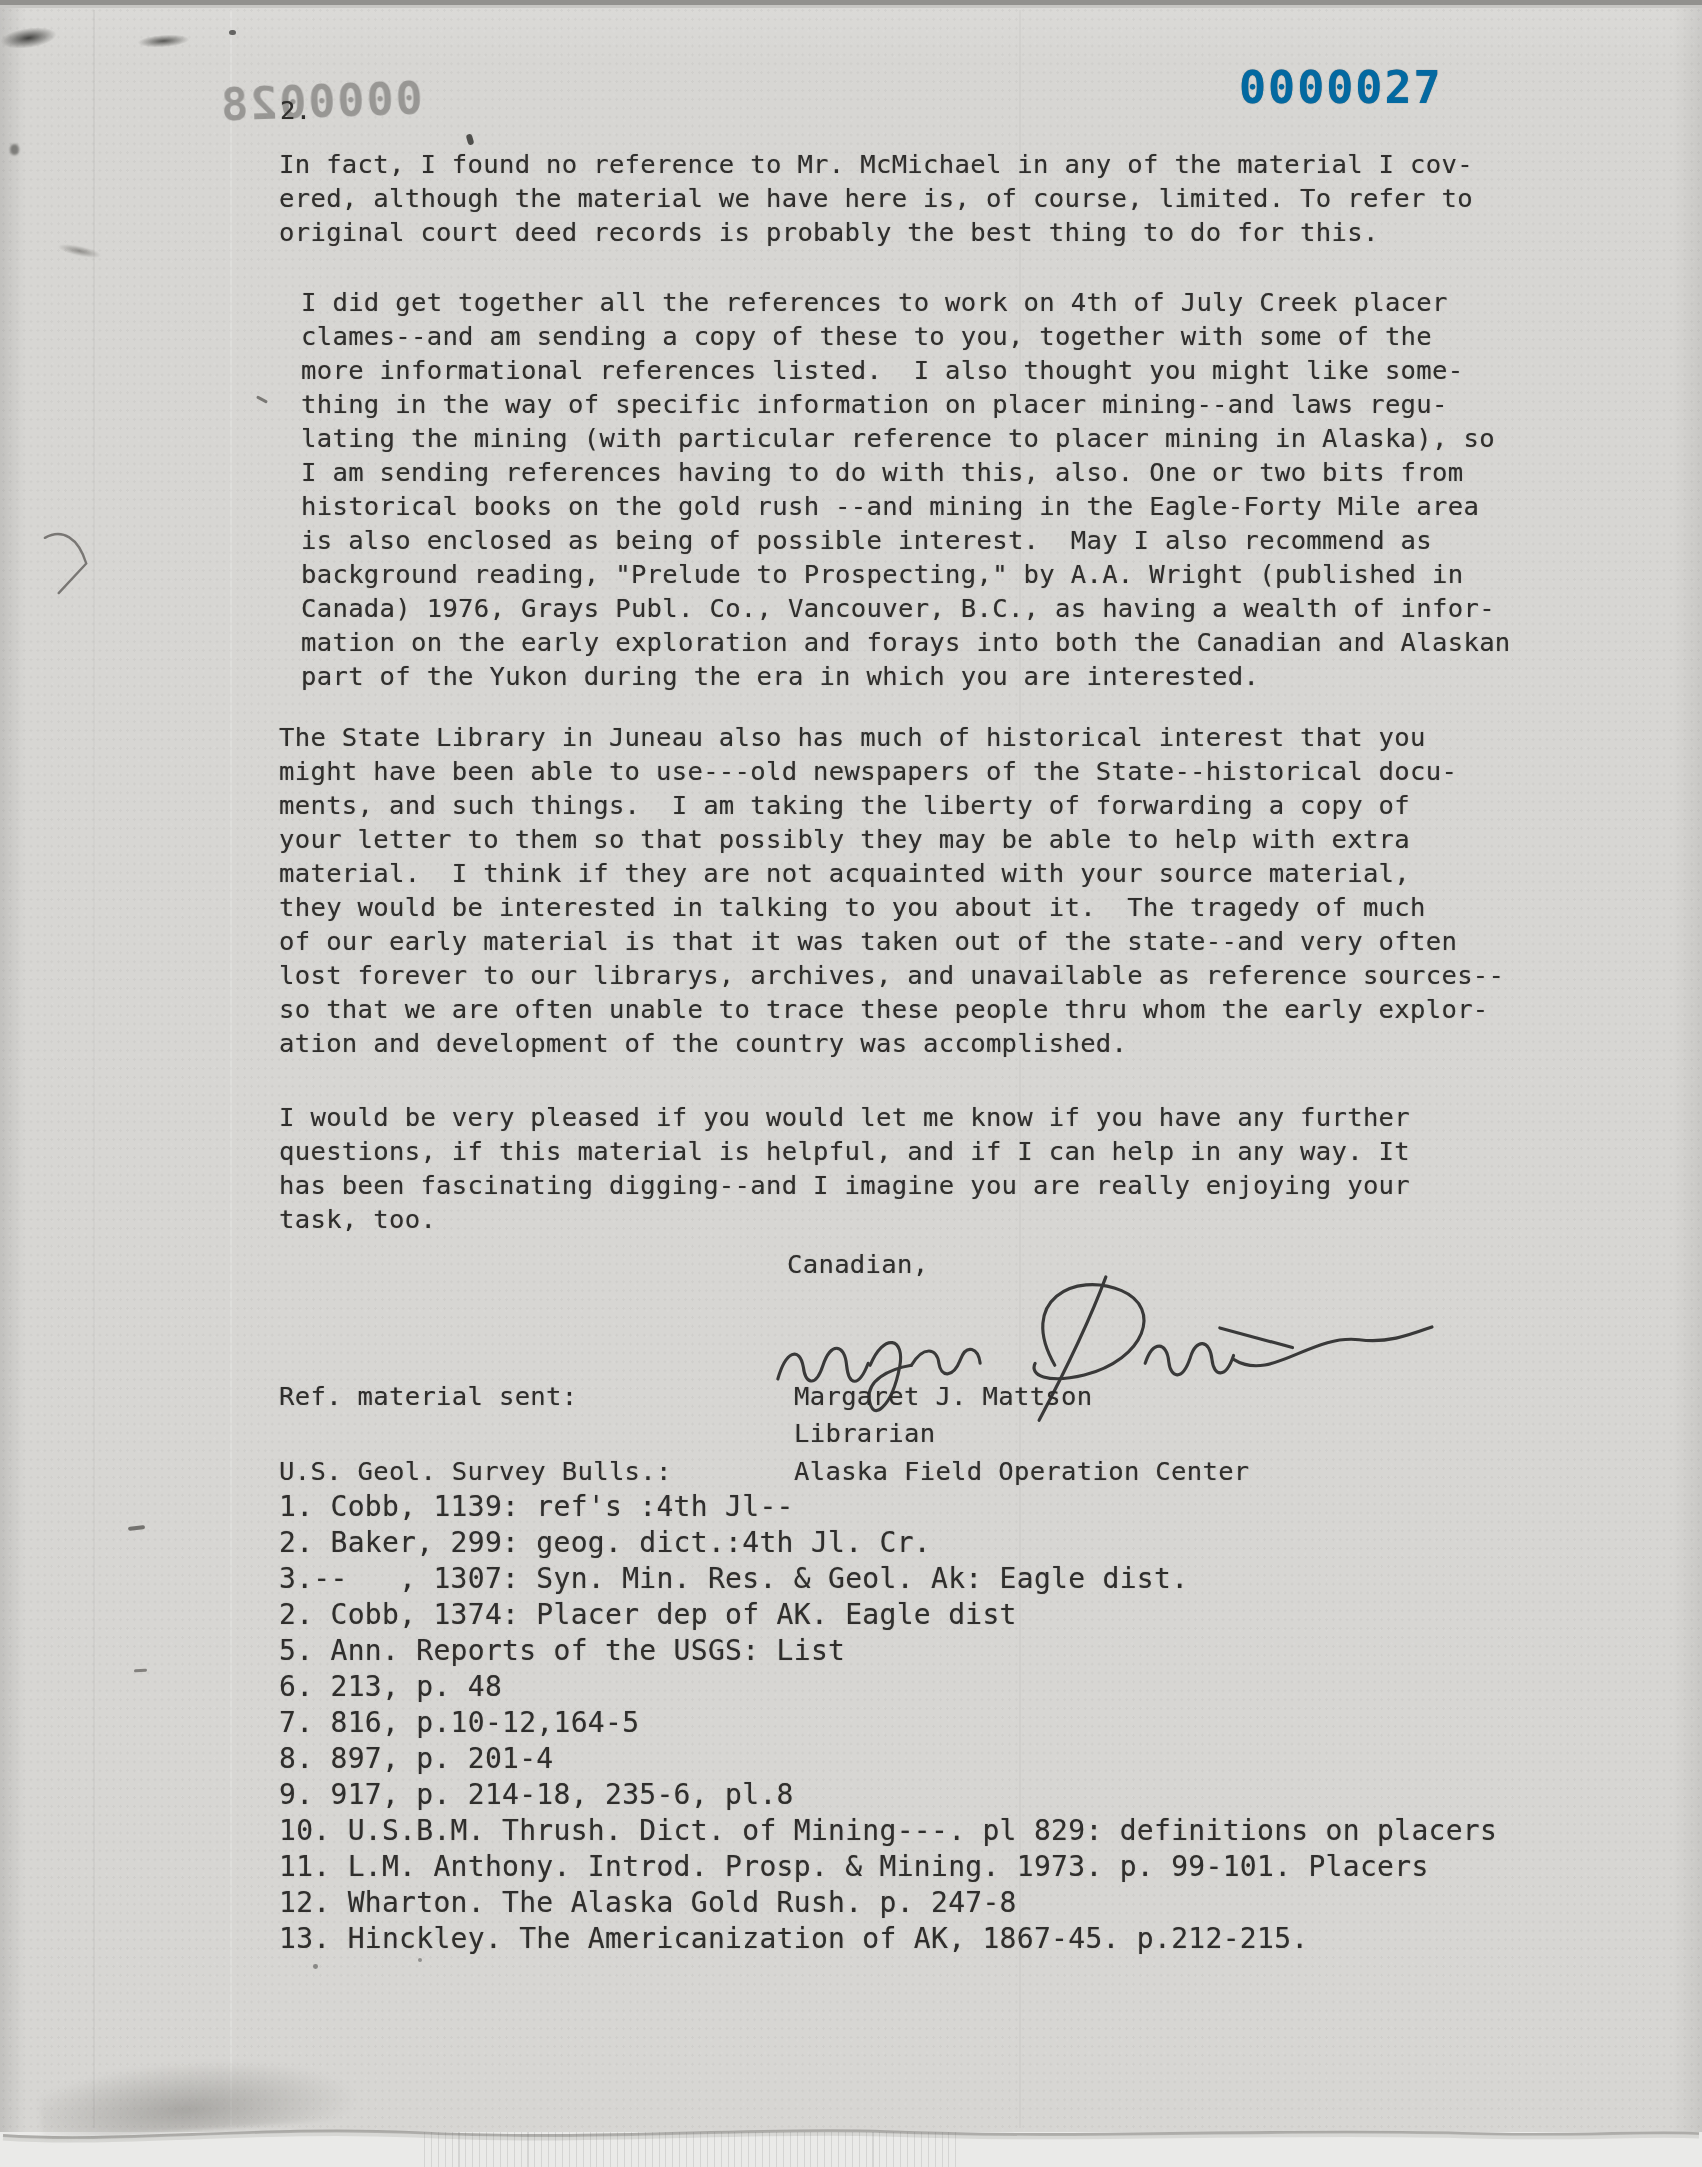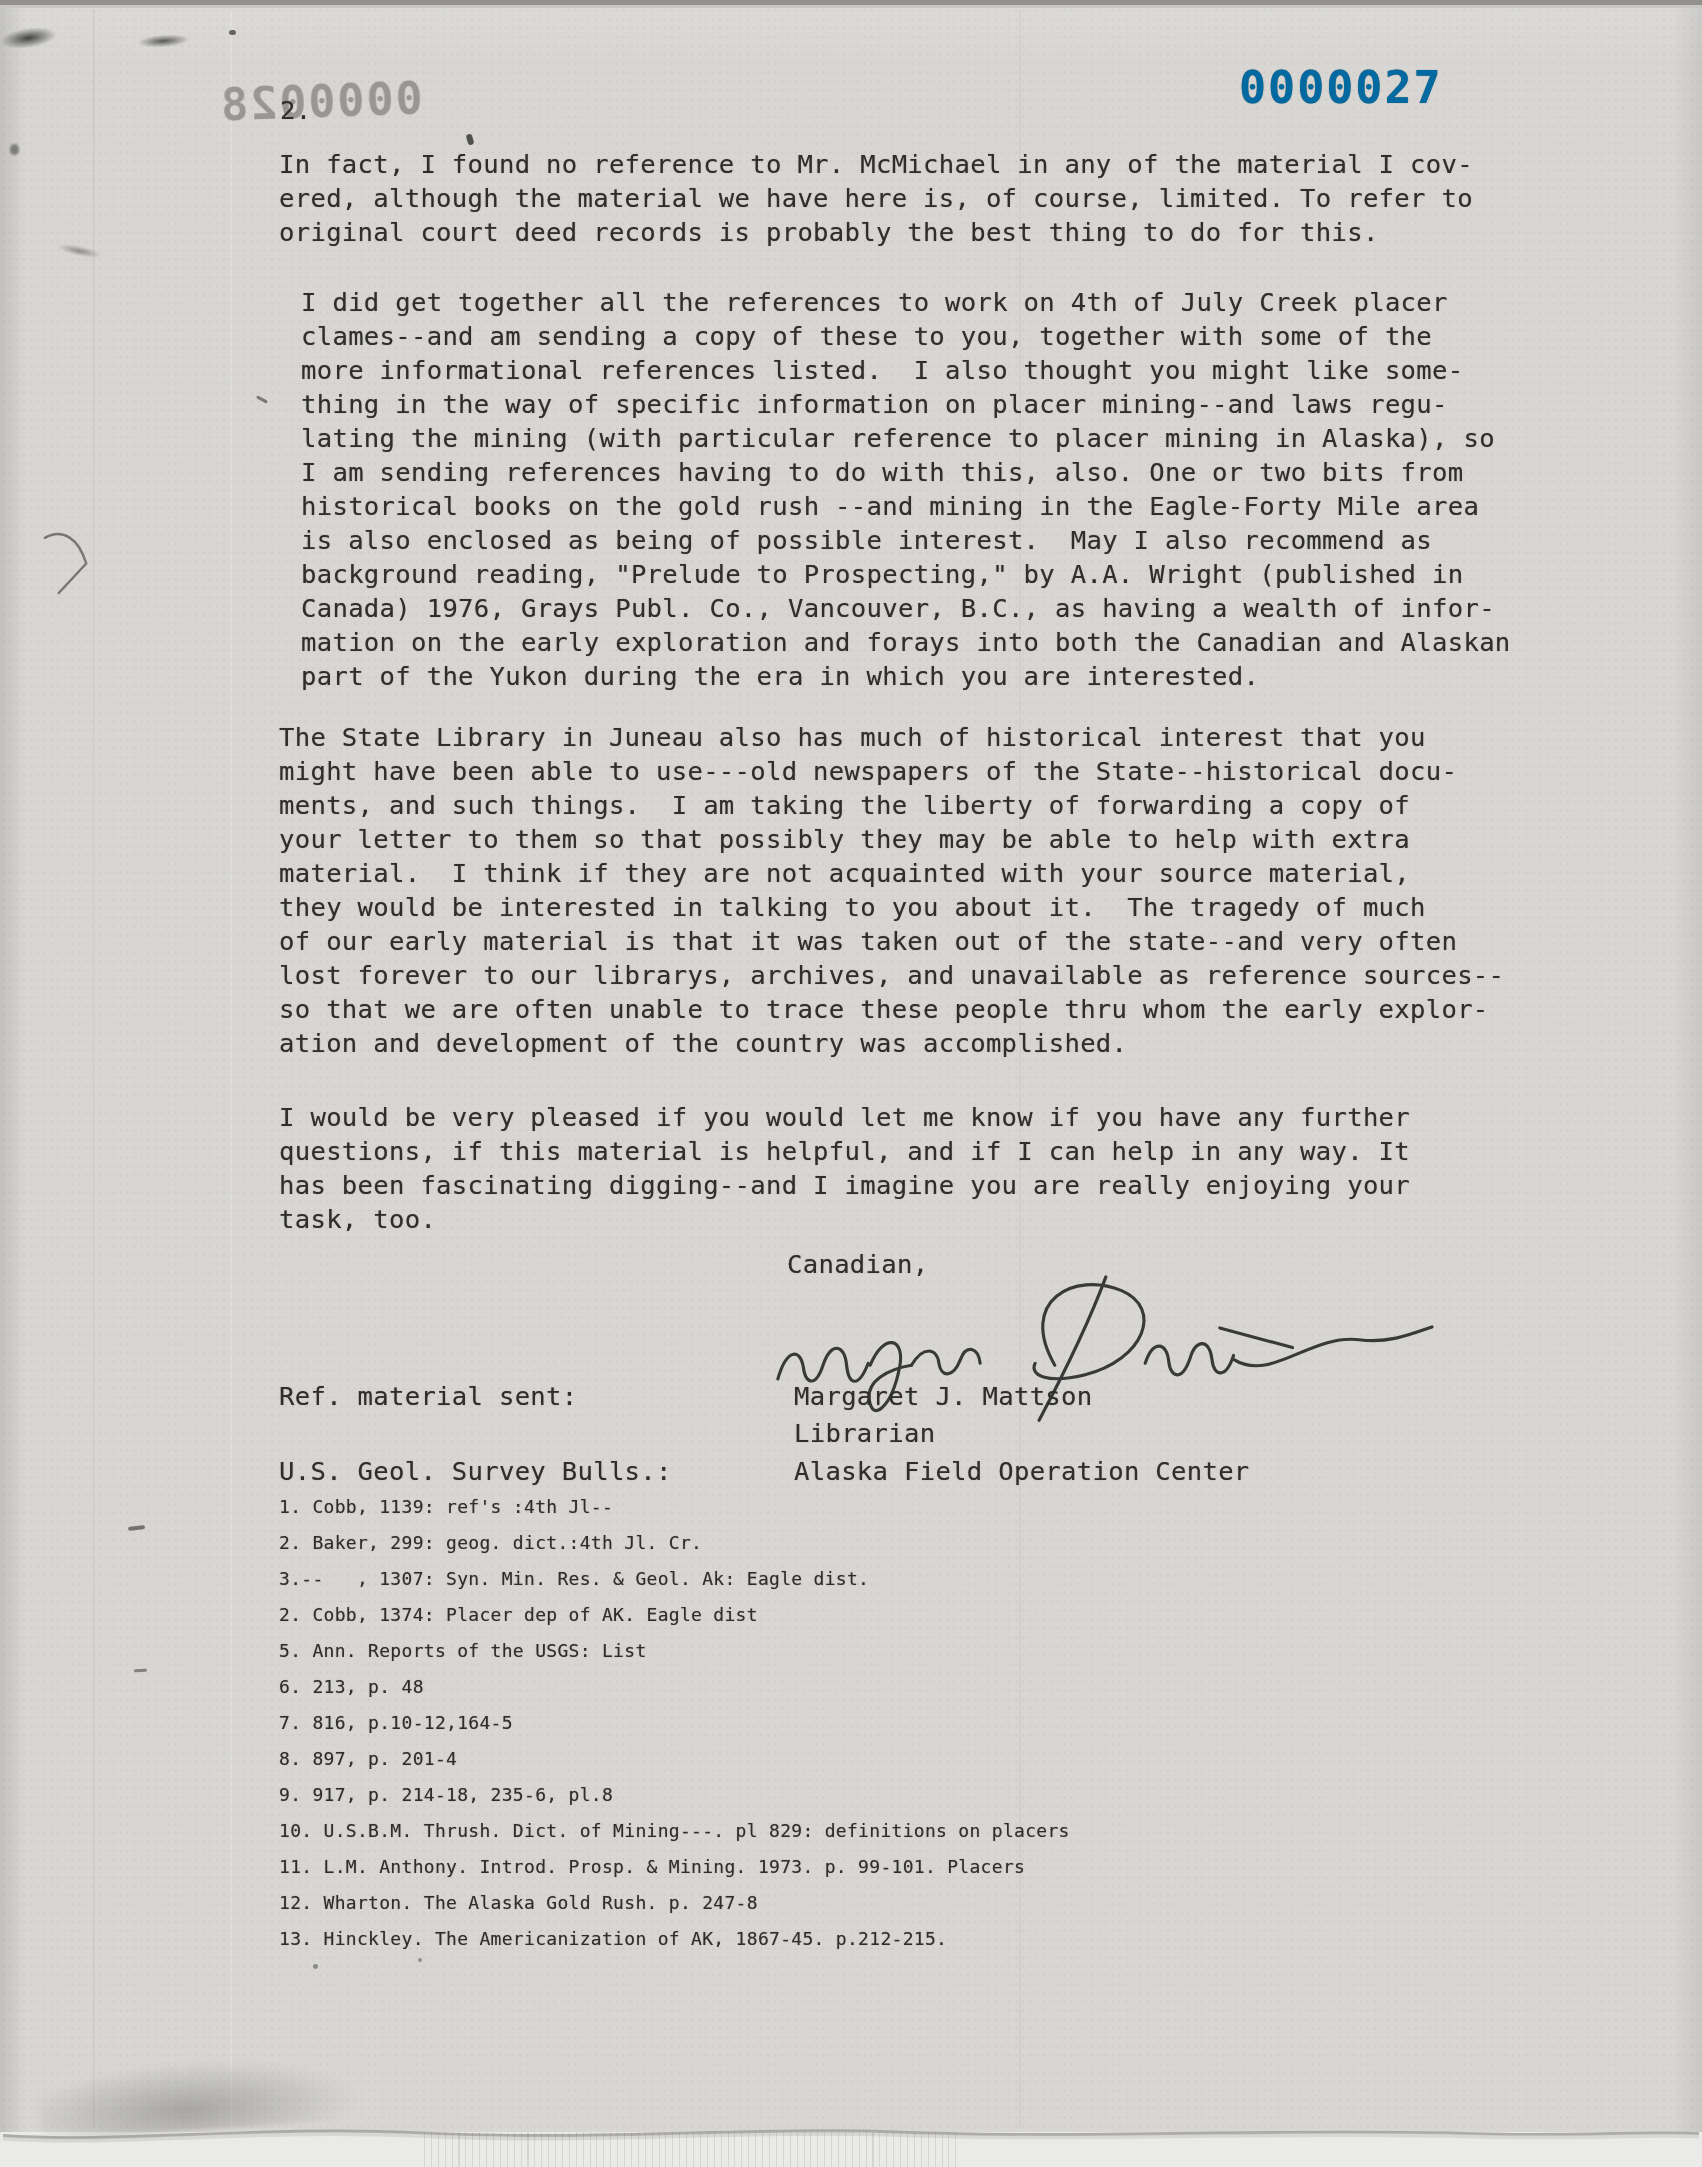--- a/index.html
+++ b/index.html
@@ -44,21 +44,21 @@
     text-shadow:0 0 1px rgba(40,40,40,.6);
   }
   .stamp.mirror{
     color:rgba(100,99,96,.55);
     transform:scaleX(-1) rotate(2deg);
     filter:blur(0.6px);
     text-shadow:none;
   }
   .ref-list{position:absolute;left:279px;top:1489px;color:#2f2e2c;}
   .ref-item{
-    font-size:18px;line-height:36px;letter-spacing:0.3px;white-space:pre;
+    font-size:28px;line-height:36px;letter-spacing:0.3px;white-space:pre;
     text-shadow:0 0 1px rgba(47,46,44,.45);
   }
   .artifact{position:absolute;pointer-events:none;}
   .fold{position:absolute;top:9.9px;height:2118px;width:2px;pointer-events:none;}
   .edge-wave{position:absolute;left:0;top:2114px;pointer-events:none;}
   .streaks{
     position:absolute;left:424px;top:2132px;width:532px;height:35px;
     background:repeating-linear-gradient(90deg, rgba(90,90,90,.30) 0 1px, rgba(0,0,0,0) 1px 6.9px);
     opacity:.5;
   }

